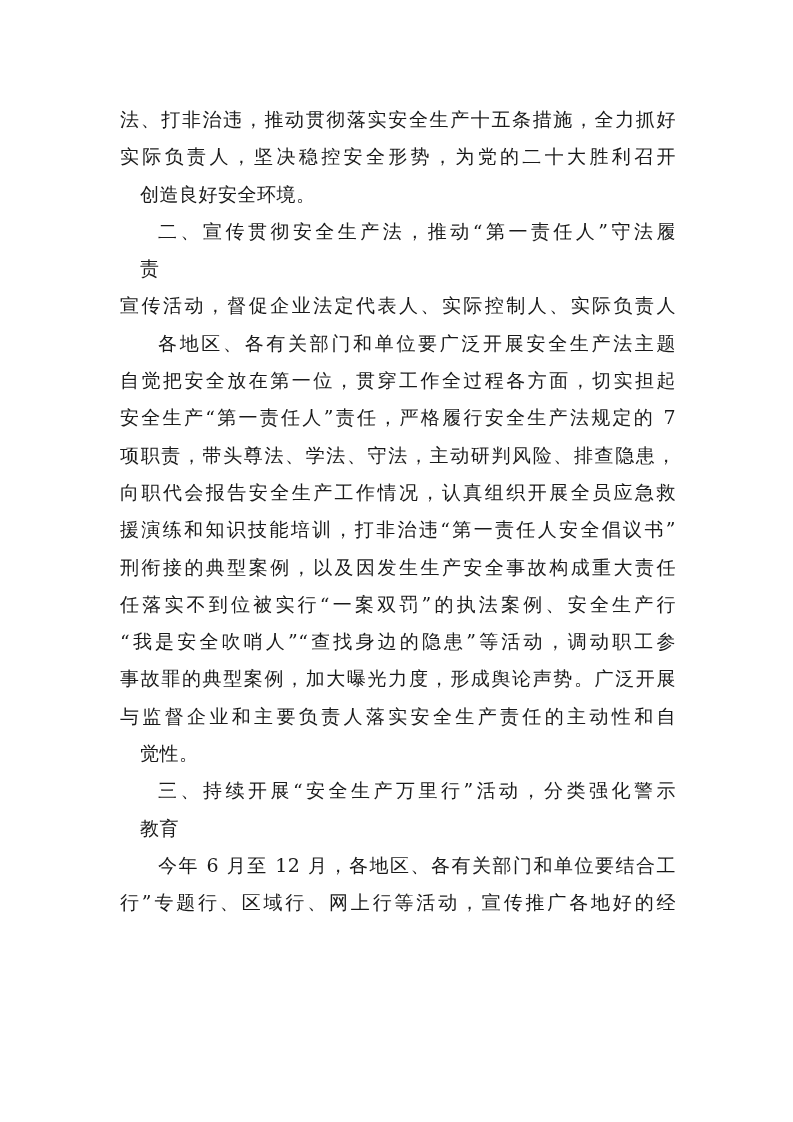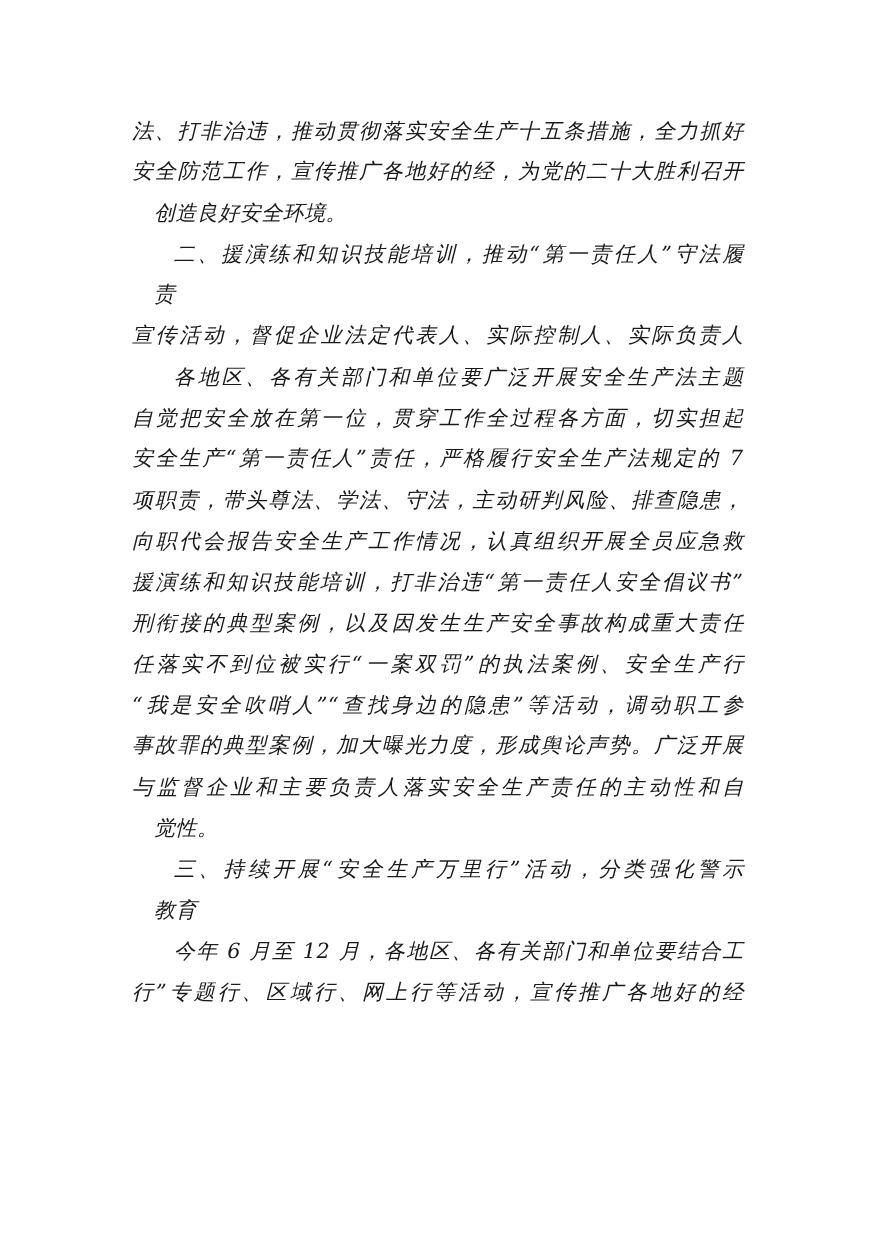--- a/index.html
+++ b/index.html
@@ -17,21 +17,20 @@
     }
     .page {
       position: absolute;
       left: 120px;
       top: 101px;
       width: 556px;
     }
     .para {
       margin: 0;
       padding: 0;
-      font-style: italic;
     }
     .line {
       display: block;
       height: 37.3px;
       line-height: 37.3px;
       font-size: 19px;
       white-space: nowrap;
       text-align: justify;
       text-align-last: justify;
       letter-spacing: 0.5px;
@@ -47,26 +46,26 @@
       color: #1a1a1a;
     }
   </style>
 </head>
 <body>
 
 <div class="page">
 
   <div class="para">
     <span class="line">法、打非治违，推动贯彻落实安全生产十五条措施，全力抓好</span>
-    <span class="line">安全防范工作，宣传推广各地好的经，为党的二十大胜利召开</span>
+    <span class="line">实际负责人，坚决稳控安全形势，为党的二十大胜利召开</span>
     <span class="line last">创造良好安全环境。</span>
   </div>
 
   <div class="para heading">
-    <span class="line indent">二、援演练和知识技能培训，推动“第一责任人”守法履</span>
+    <span class="line indent">二、宣传贯彻安全生产法，推动“第一责任人”守法履</span>
     <span class="line last">责</span>
   </div>
 
   <div class="para">
     <span class="line">宣传活动，督促企业法定代表人、实际控制人、实际负责人</span>
     <span class="line indent">各地区、各有关部门和单位要广泛开展安全生产法主题</span>
     <span class="line">自觉把安全放在第一位，贯穿工作全过程各方面，切实担起</span>
     <span class="line">安全生产“第一责任人”责任，严格履行安全生产法规定的 7</span>
     <span class="line">项职责，带头尊法、学法、守法，主动研判风险、排查隐患，</span>
     <span class="line">向职代会报告安全生产工作情况，认真组织开展全员应急救</span>

